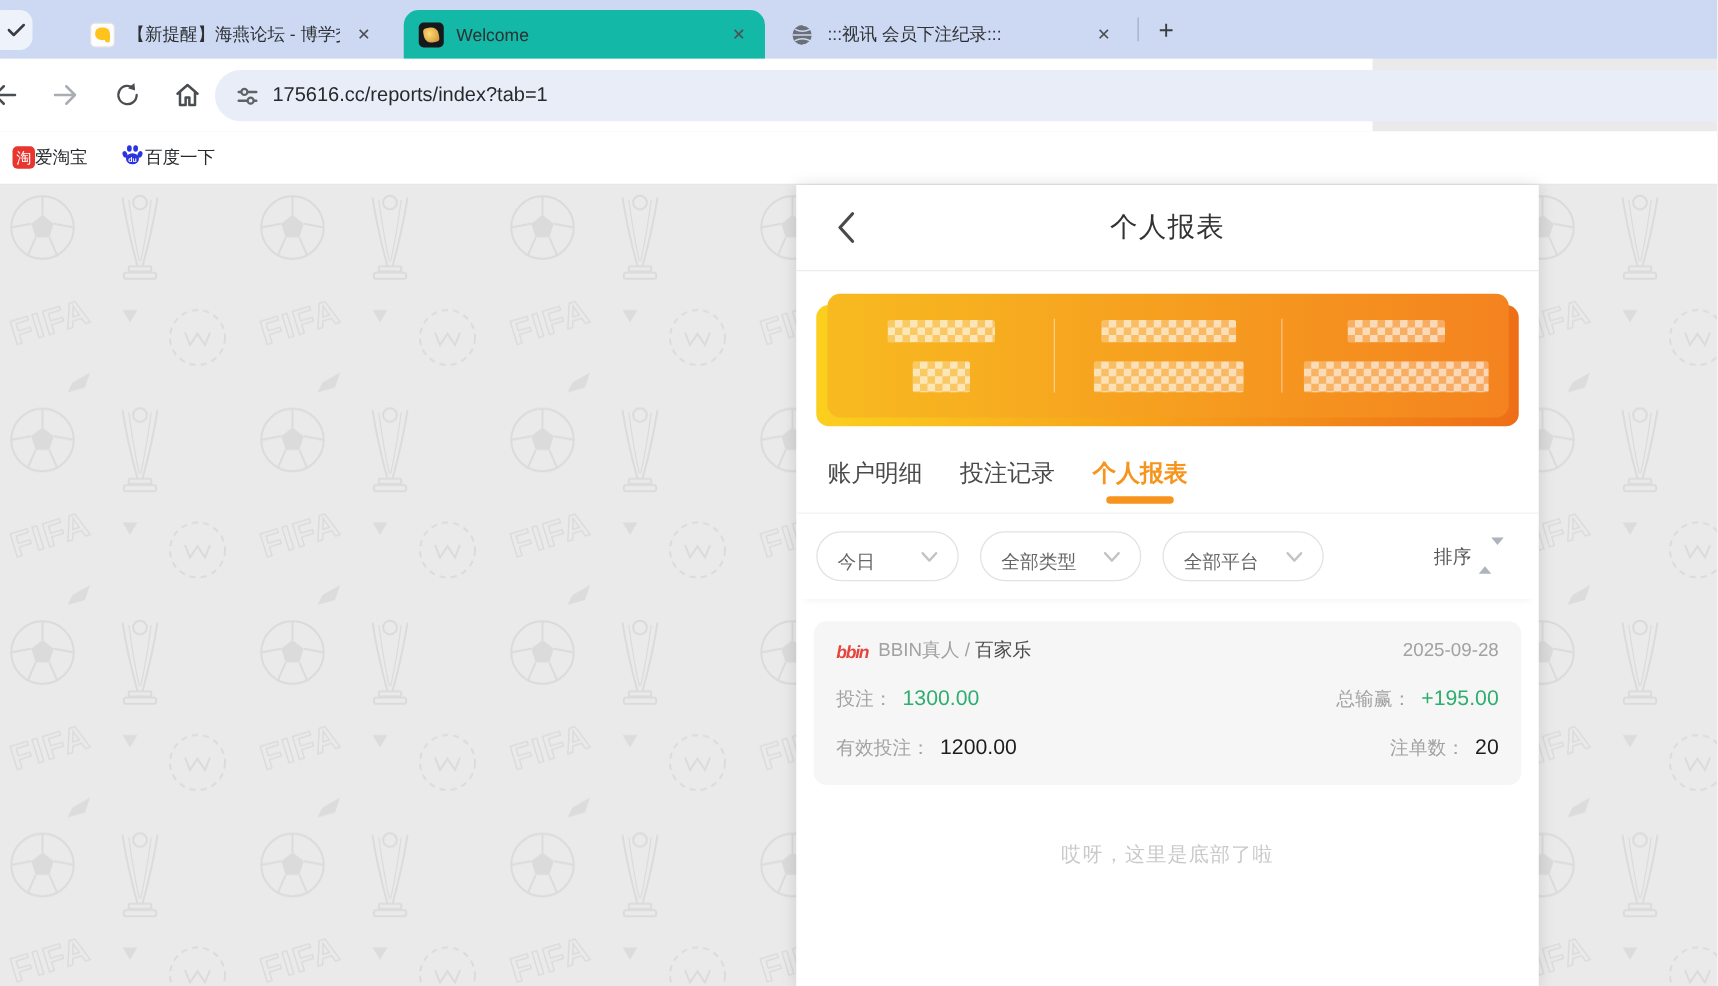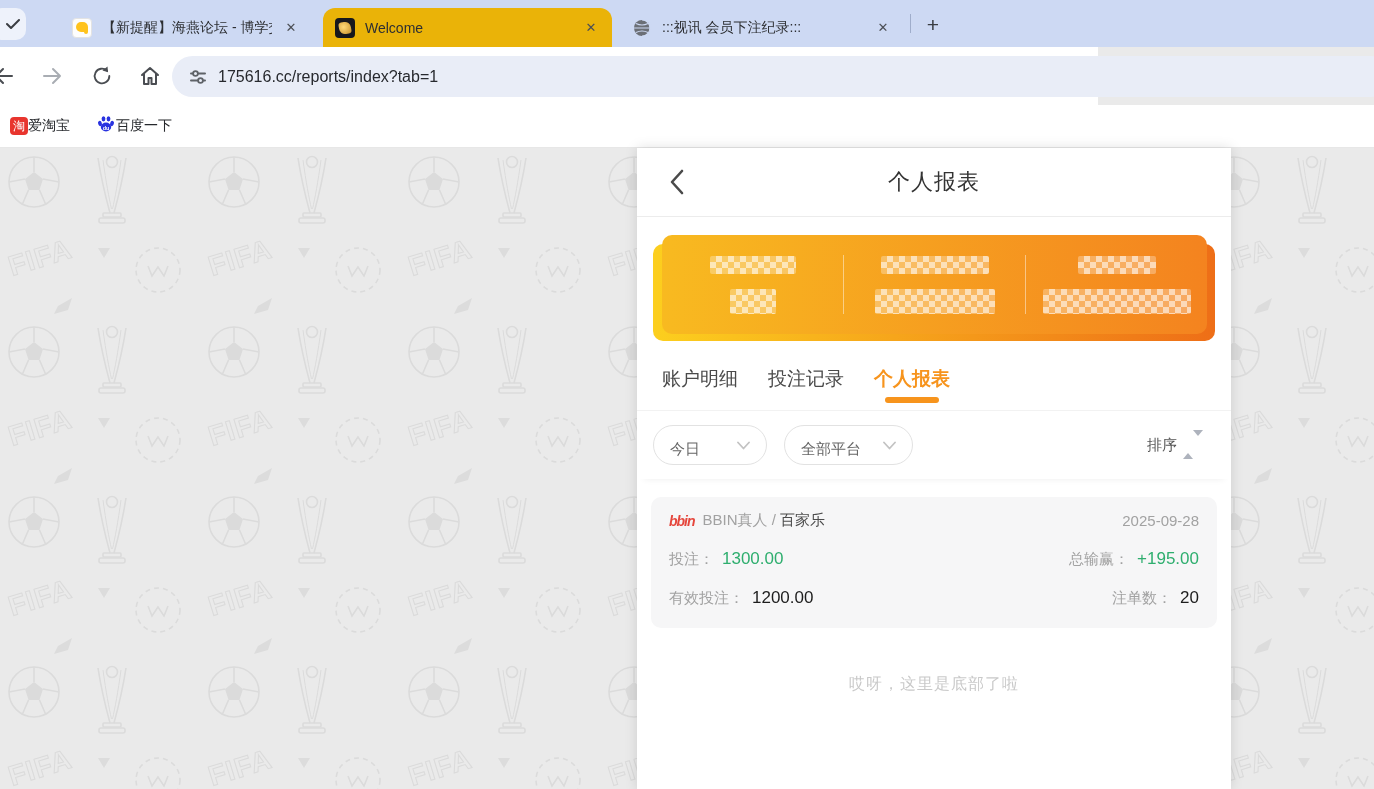--- a/index.html
+++ b/index.html
@@ -5,21 +5,21 @@
   html,body{margin:0;padding:0;background:#fff;}
   *{box-sizing:border-box;font-family:"Liberation Sans","DejaVu Sans",sans-serif;}
   .stage{position:relative;width:1374px;height:789px;overflow:hidden;background:#eaeaea;}
 
   
   .tabstrip{position:absolute;left:0;top:0;width:1374px;height:47px;background:#cdd9f3;}
   .corner-btn{position:absolute;left:-8px;top:8px;width:34px;height:32px;background:#eef2fb;border-radius:10px;display:flex;align-items:center;justify-content:center;}
   .corner-btn svg{margin-left:8px;}
   .tab{position:absolute;top:8px;height:39px;display:flex;align-items:center;padding:0 10px 0 12px;}
   .tab .title{font-size:14px;color:#2d2f33;white-space:nowrap;overflow:hidden;flex:1;}
-  .tab.active{background:#eab308;border-radius:12px 12px 0 0;}
+  .tab.active{background:#14b8a6;border-radius:12px 12px 0 0;}
   .tab-close{width:22px;height:22px;border-radius:50%;display:flex;align-items:center;justify-content:center;color:#4c4f55;font-size:13px;flex:none;margin-left:8px;}
   .favicon{width:20px;height:20px;flex:none;margin-right:10px;border-radius:4px;position:relative;}
   .fav-haiyan{background:#fdfdfd;border:1px solid #e3e3e3;}
   .fav-haiyan i{position:absolute;left:3px;top:3px;width:12px;height:10px;background:#ffc31e;border-radius:6px 6px 1px 6px;}
   .fav-haiyan b{position:absolute;right:3px;bottom:3px;width:4px;height:4px;background:#ffc31e;border-radius:50%;}
   .fav-welcome{background:#17181c;}
   .fav-welcome i{position:absolute;left:4px;top:4px;width:12px;height:12px;background:radial-gradient(circle at 40% 40%,#ffd978,#c8922a);border-radius:3px 6px 3px 6px;transform:rotate(-10deg);}
   .tab-sep{position:absolute;top:14px;width:1px;height:19px;background:#9fadcb;}
   .newtab-btn{position:absolute;left:920px;top:12px;width:26px;height:26px;border-radius:50%;display:flex;align-items:center;justify-content:center;font-size:21px;color:#3a3d42;font-weight:400;}
 
@@ -257,20 +257,26 @@
           </div>
       </div>
 
       <div class="filters">
         <div class="pill pill1">
           <span class="pl">今日</span>
           <svg width="13" height="9" viewBox="0 0 13 9">
               <polyline points="1,1.5 6.5,7.5 12,1.5" fill="none" stroke="#c3c3c3" stroke-width="1.8" stroke-linecap="round" stroke-linejoin="round"></polyline>
             </svg>
         </div>
+        <div class="pill pill2">
+          <span class="pl">全部类型</span>
+          <svg width="13" height="9" viewBox="0 0 13 9">
+              <polyline points="1,1.5 6.5,7.5 12,1.5" fill="none" stroke="#c3c3c3" stroke-width="1.8" stroke-linecap="round" stroke-linejoin="round"></polyline>
+            </svg>
+        </div>
         <div class="pill pill3">
           <span class="pl">全部平台</span>
           <svg width="13" height="9" viewBox="0 0 13 9">
               <polyline points="1,1.5 6.5,7.5 12,1.5" fill="none" stroke="#c3c3c3" stroke-width="1.8" stroke-linecap="round" stroke-linejoin="round"></polyline>
             </svg>
         </div>
         <div class="sorter">
           <span class="pl">排序</span>
           <span><span class="tri up"></span><span class="tri down"></span></span>
         </div>

